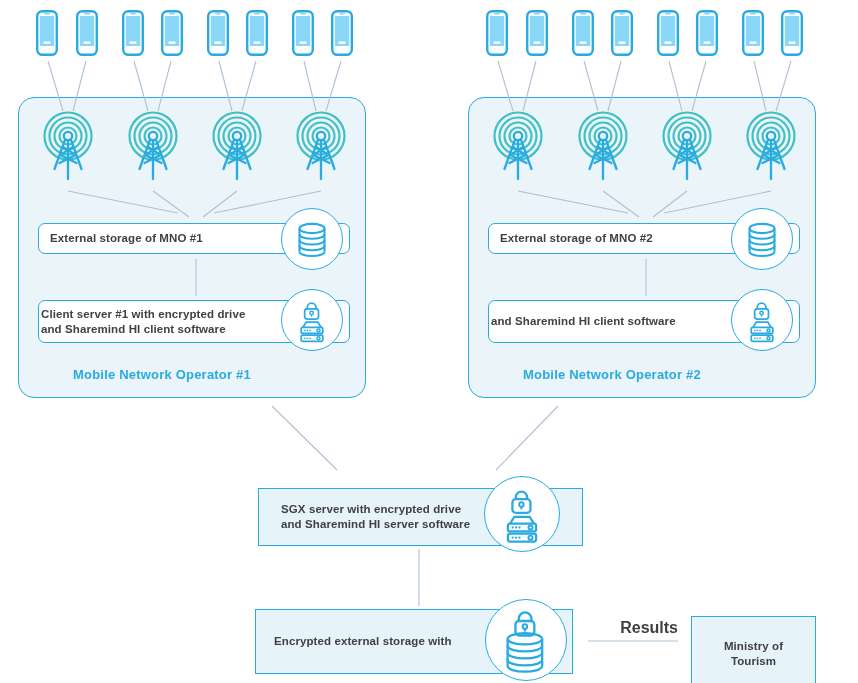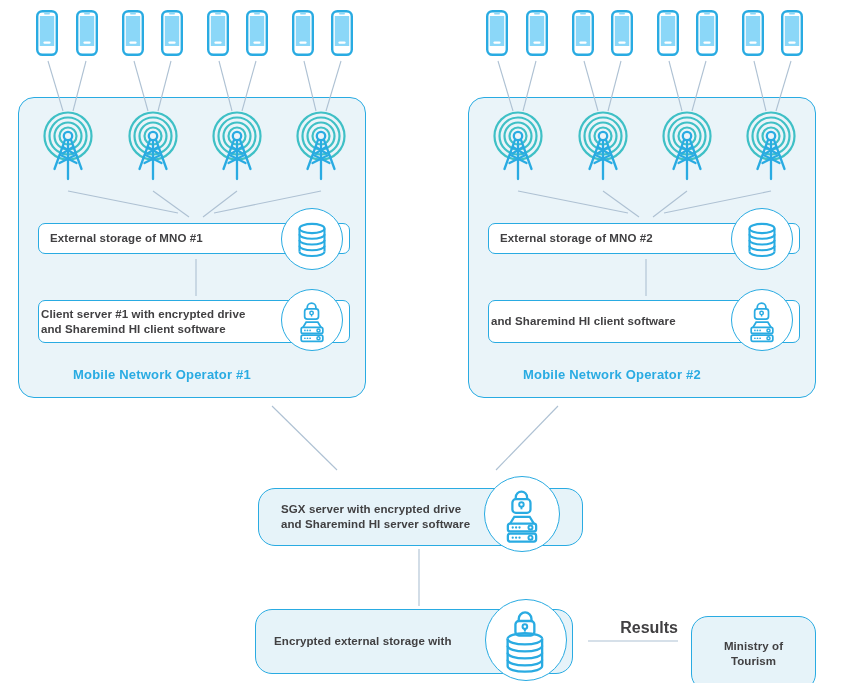--- a/index.html
+++ b/index.html
@@ -25,21 +25,21 @@
   .icon-circle{
     position:absolute;background:#ffffff;border:1.7px solid #29ABE2;border-radius:50%;
     box-sizing:border-box;display:flex;align-items:center;justify-content:center;z-index:3;
   }
   .circ-small{width:62px;height:62px;}
   .mno-label{
     position:absolute;left:18px;top:367px;width:288px;text-align:center;z-index:2;
     color:#29ABE2;font-size:13px;font-weight:700;letter-spacing:.2px;
   }
   .node{
-    position:absolute;background:#E6F3F9;border:1.6px solid #29ABE2;border-radius:17px;
+    position:absolute;background:#E6F3F9;border:1.6px solid #29ABE2;border-radius:0;
     box-sizing:border-box;display:flex;flex-direction:column;justify-content:center;z-index:2;
     color:#414042;font-size:11.5px;font-weight:700;line-height:15px;letter-spacing:.1px;
   }
   .node-sgx{left:258px;top:488px;width:325px;height:58px;padding-left:22px;}
   .node-storage{left:255px;top:609px;width:318px;height:65px;padding-left:18px;gap:11px;}
   .node-ministry{left:691px;top:616px;width:125px;height:75px;text-align:center;}
   .circ-sgx{left:484px;top:476px;width:76px;height:76px;}
   .circ-storage{left:485px;top:599px;width:82px;height:82px;}
   .results-label{
     position:absolute;left:588px;top:619px;width:90px;text-align:right;z-index:2;

